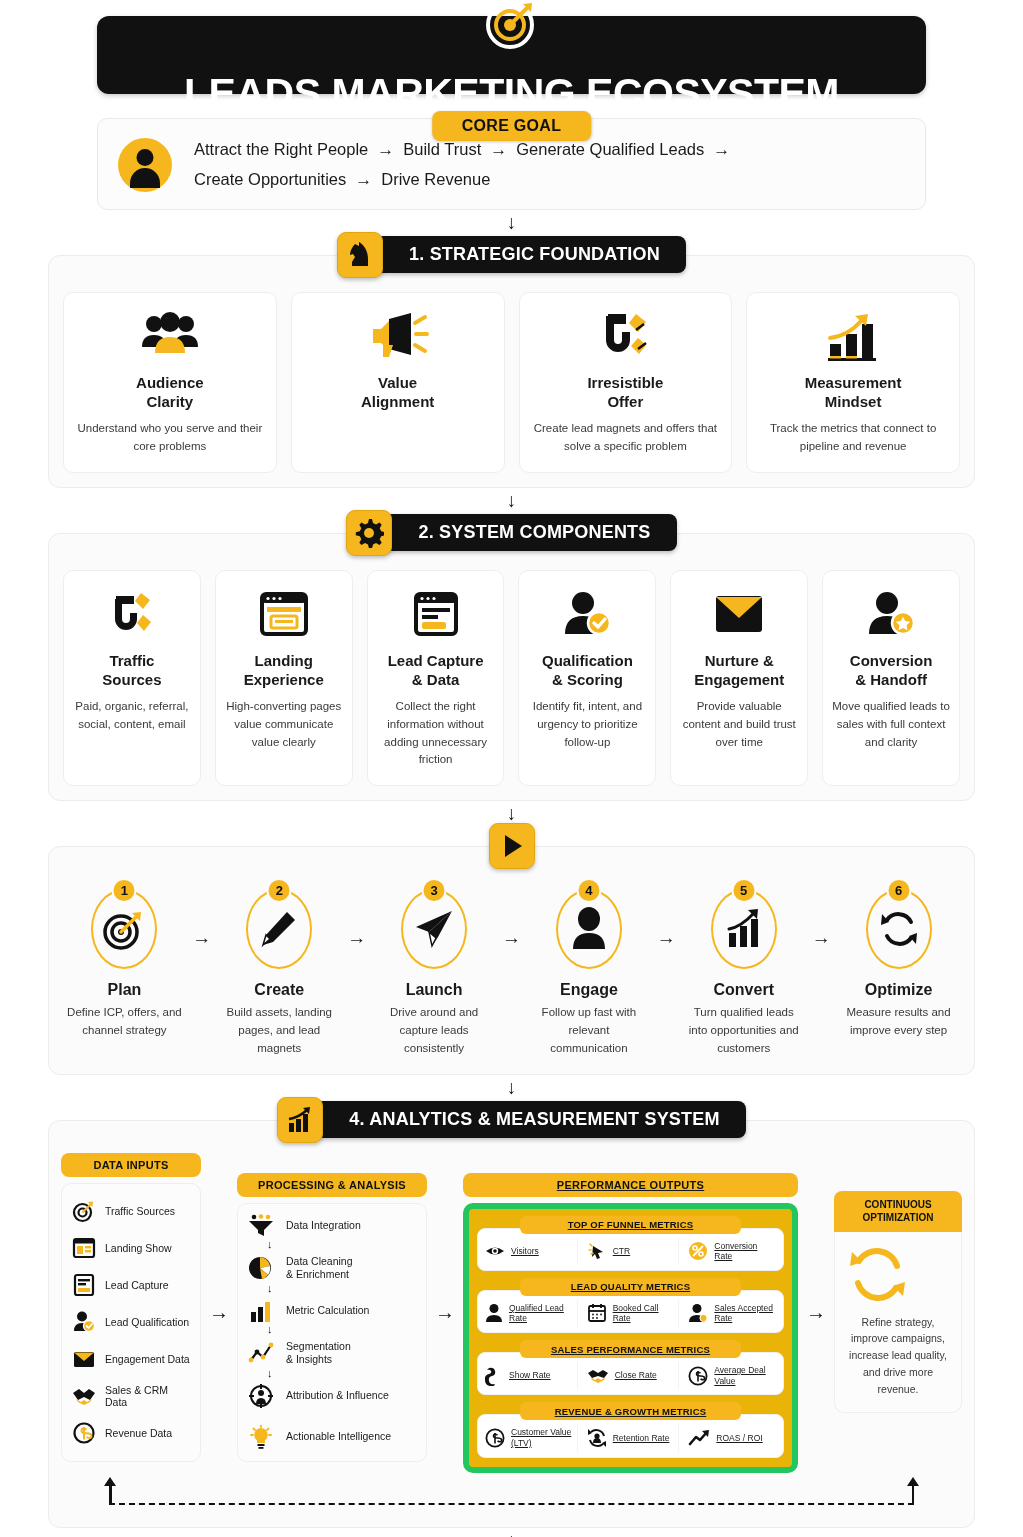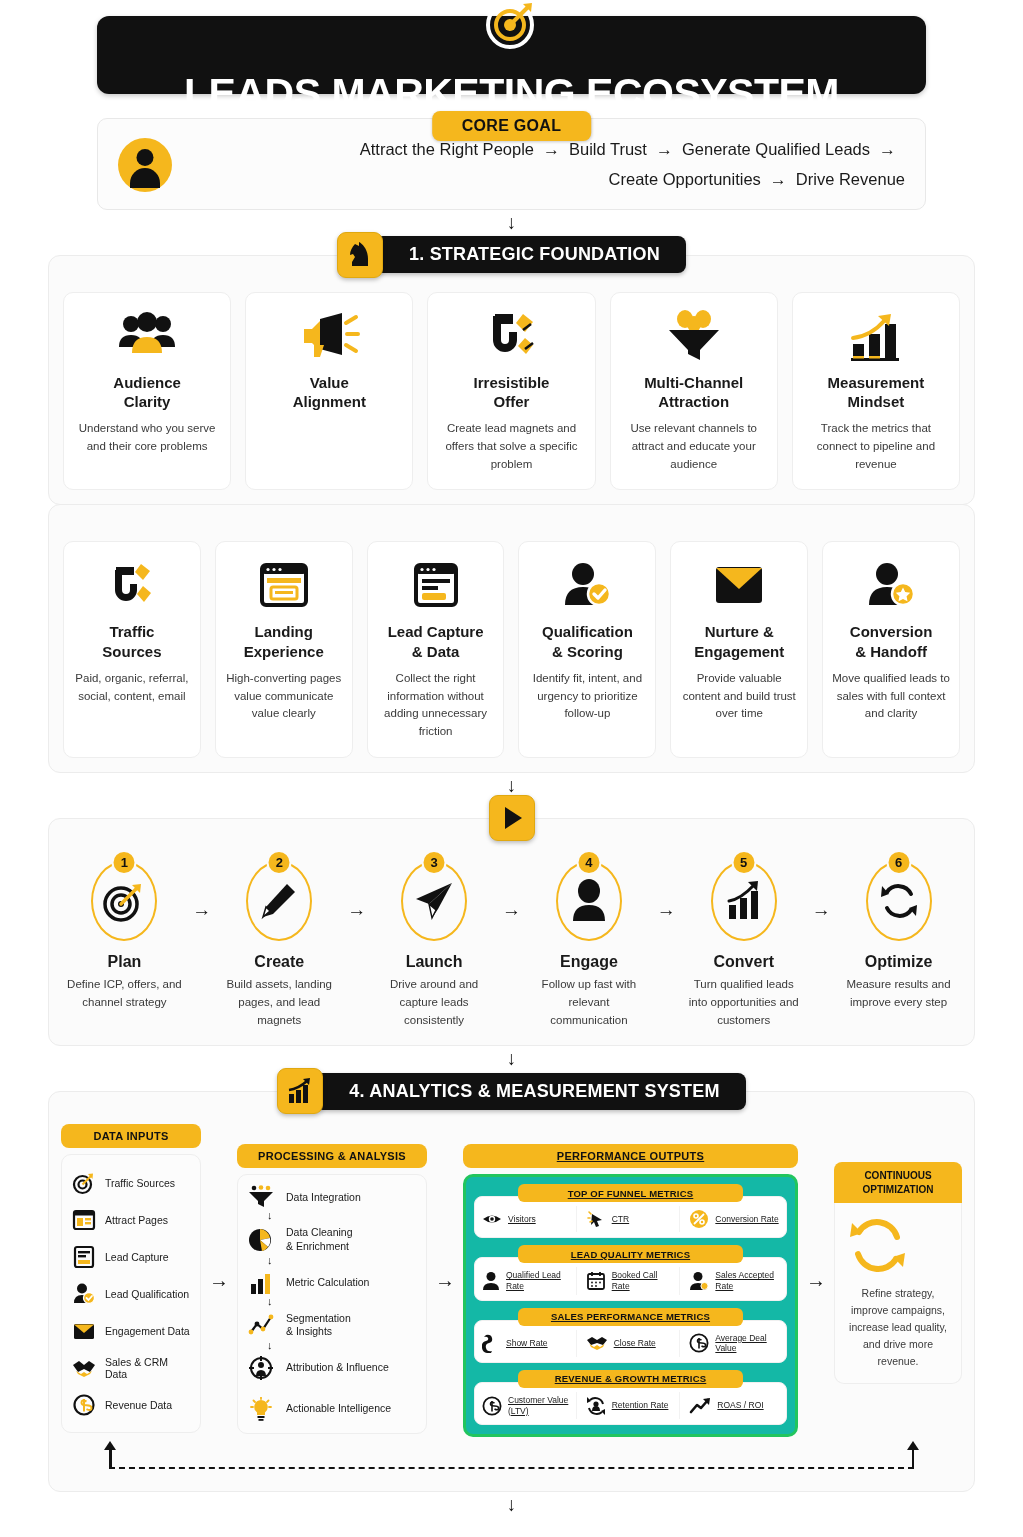--- a/index.html
+++ b/index.html
@@ -36,21 +36,21 @@
     margin:24px 57px 0 57px; border:1px solid #e8e8e8; border-radius:10px;
     background:#fcfcfc; padding:16px 20px 14px 20px;
     display:flex; align-items:center; gap:22px; min-height:82px;
   }
   .core-avatar {
     width:54px; height:54px; border-radius:50%; background:#F5B71D;
     flex:0 0 54px; position:relative;
   }
   .core-avatar::before { content:""; position:absolute; left:50%; top:11px; transform:translateX(-50%); width:17px; height:17px; border-radius:50%; background:#111; }
   .core-avatar::after  { content:""; position:absolute; left:50%; top:30px; transform:translateX(-50%); width:30px; height:20px; border-radius:15px 15px 0 0; background:#111; }
-  .core-lines { flex:1; text-align:right; font-size:16.5px; line-height:1.75; color:#1a1a1a; }
+  .core-lines { flex:1; text-align:left; font-size:16.5px; line-height:1.75; color:#1a1a1a; }
   .core-lines .ar { margin:0 9px; font-size:17px; }
 
   
   .down-arrow { text-align:center; font-size:19px; line-height:1; color:#111; height:22px; padding-top:3px; }
 
   
   .section { position:relative; margin:0 8px; }
   .sec-head {
     position:relative; display:flex; justify-content:center; height:46px; z-index:6;
   }
@@ -114,21 +114,21 @@
   .input-item { display:flex; align-items:center; gap:9px; padding:6.5px 2px; }
   .input-item .lbl { font-size:10.5px; color:#1a1a1a; font-weight:500; }
 
   .proc-col { width:190px; flex:0 0 190px; }
   .proc-list { border:1px solid #eee; border-radius:10px; background:#fcfcfc; padding:8px 8px 10px 8px; margin-top:6px; }
   .proc-item { display:flex; align-items:center; gap:12px; padding:2px 2px; }
   .proc-item .lbl { font-size:10.5px; line-height:1.3; }
   .proc-sep { text-align:left; padding-left:21px; font-size:11px; line-height:.9; color:#111; height:13px; }
 
   .out-col { flex:1;text-decoration:underline; }
-  .out-box { border:3px solid #22c55e; border-radius:10px; background:#14b8a6; padding:7px 8px 9px 8px; margin-top:6px; }
+  .out-box { border:6px solid #22c55e; border-radius:10px; background:#eab308; padding:7px 8px 9px 8px; margin-top:6px; }
   .metric-group { margin-bottom:7px; }
   .metric-group:last-child { margin-bottom:0; }
   .mg-head {
     background:#F5B71D; color:#111; font-weight:bold; font-size:9.5px; text-align:center;
     padding:3.5px 4px; border-radius:6px; width:72%; margin:0 auto -6px auto; position:relative; z-index:2;
     letter-spacing:.2px;
   }
   .mg-row { display:flex; gap:5px; border:1px solid #f0f0f0; border-radius:8px; background:#fff; padding:9px 3px 5px 3px; }
   .metric {
     flex:1; display:flex; align-items:center; gap:6px; padding:3px 4px;
@@ -230,51 +230,50 @@
               <path d="M42 28 L50 35 L43 44 L35 36 Z" fill="#F5B71D"></path>
               <path d="M48 14 L40 20 M50 33 L42 39" stroke="#111" stroke-width="2.5"></path>
             </svg>
           </div>
           <div class="card-title"><span>Irresistible</span><br><span>Offer</span></div>
           <div class="card-desc">Create lead magnets and offers that solve a specific problem</div>
         </div>
         <div class="card">
           <div class="card-ico">
             <svg width="62" height="52" viewBox="0 0 62 52">
-              <ellipse cx="22" cy="9" rx="8" ry="9" fill="#F5B71D"></ellipse>
-              <ellipse cx="40" cy="9" rx="8" ry="9" fill="#F5B71D"></ellipse>
-              <ellipse cx="31" cy="14" rx="7" ry="8" fill="#F5B71D"></ellipse>
-              <path d="M6 20 L56 20 L37 40 L37 50 L25 44 L25 40 Z" fill="#111"></path>
-            </svg>
-          </div>
-          <div class="card-title"><span>Multi-Channel</span><br><span>Attraction</span></div>
-          <div class="card-desc">Use relevant channels to attract and educate your audience</div>
-        </div>
-        <div class="card">
-          <div class="card-ico">
-            <svg width="62" height="52" viewBox="0 0 62 52">
               <rect x="8" y="34" width="11" height="14" fill="#111"></rect>
               <rect x="24" y="24" width="11" height="24" fill="#111"></rect>
               <rect x="40" y="14" width="11" height="34" fill="#111"></rect>
               <rect x="6" y="48" width="48" height="3" fill="#111"></rect>
               <rect x="8" y="46" width="11" height="2.5" fill="#F5B71D"></rect>
                 <rect x="24" y="46" width="11" height="2.5" fill="#F5B71D"></rect>
               <path d="M8 28 Q26 26 40 10" stroke="#F5B71D" fill="none" stroke-width="4" stroke-linecap="round"></path>
               <path d="M33 6 L46 4 L44 16 Z" fill="#F5B71D"></path>
             </svg>
           </div>
           <div class="card-title"><span>Measurement</span><br><span>Mindset</span></div>
           <div class="card-desc">Track the metrics that connect to pipeline and revenue</div>
         </div>
       </div>
     </div>
   </div>
   <div class="down-arrow">↓</div>
 
   <div class="section">
+    <div class="sec-head">
+        <div class="sec-head-inner">
+      <div class="sec-icon">
+        <svg width="30" height="30" viewBox="0 0 30 30">
+          <path d="M15 1 l3 0 1 4 3 1.5 3.5-2 2.2 2.2 -2 3.5 1.5 3 4 1 0 3 -4 1 -1.5 3 2 3.5 -2.2 2.2 -3.5-2 -3 1.5 -1 4 -3 0 -1-4 -3-1.5 -3.5 2 -2.2-2.2 2-3.5 -1.5-3 -4-1 0-3 4-1 1.5-3 -2-3.5 2.2-2.2 3.5 2 3-1.5 z" fill="#111"></path>
+          <circle cx="15" cy="15" r="5" fill="#F5B71D"></circle>
+        </svg>
+      </div>
+      <div class="sec-bar">2. SYSTEM COMPONENTS</div>
+    </div>
+      </div>
     <div class="sec-body">
       <div class="cards">
         <div class="card">
           <div class="card-ico">
             <svg width="50" height="50" viewBox="0 0 50 50">
               <path d="M8 10 L8 30 a11 11 0 0 0 22 0 L30 24 L23 24 L23 30 a4 4 0 0 1 -8 0 L15 10 Z" fill="#111"></path>
               <path d="M9 7 L27 7 L27 15 L9 15 Z" fill="#111"></path>
               <path d="M34 4 L43 11 L36 20 L28 12 Z" fill="#F5B71D"></path>
               <path d="M36 26 L44 33 L37 42 L30 34 Z" fill="#F5B71D"></path>
             </svg>
@@ -504,21 +503,21 @@
             <div class="input-item">
               <span>
                   <svg width="24" height="24" viewBox="0 0 24 24">
                     <rect x="2" y="3" width="20" height="18" rx="2" fill="none" stroke="#111" stroke-width="2.2"></rect>
                     <rect x="2" y="3" width="20" height="4.5" fill="#111"></rect>
                     <rect x="5" y="10" width="6" height="8" fill="#F5B71D"></rect>
                     <rect x="13" y="10" width="6" height="2.4" fill="#F5B71D"></rect>
                     <rect x="13" y="14" width="6" height="2.4" fill="#F5B71D"></rect>
                   </svg>
                 </span>
-              <span class="lbl">Attract Pages</span>
+              <span class="lbl">Landing Show</span>
             </div>
             <div class="input-item">
               <span>
                   <svg width="24" height="24" viewBox="0 0 24 24">
                     <rect x="3" y="2" width="18" height="20" rx="2" fill="none" stroke="#111" stroke-width="2.2"></rect>
                     <rect x="6" y="6" width="12" height="2.4" fill="#111"></rect>
                     <rect x="6" y="10" width="8" height="2.4" fill="#111"></rect>
                     <rect x="6" y="15" width="12" height="4" fill="#F5B71D"></rect>
                   </svg>
                 </span>

